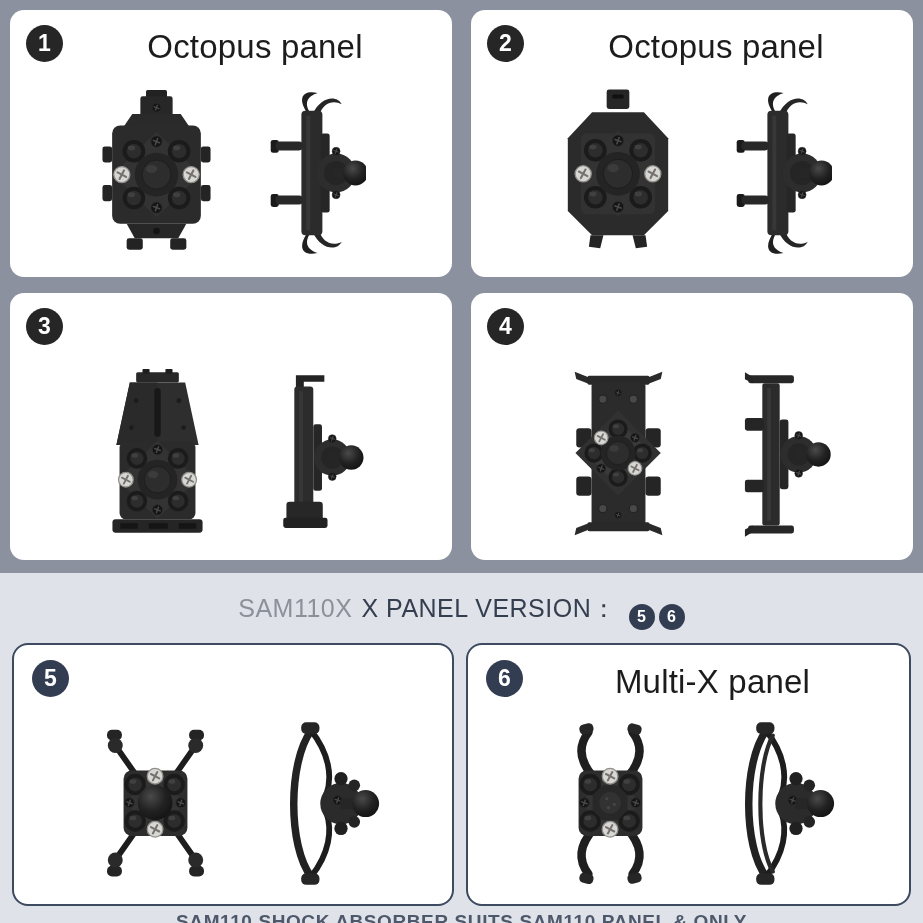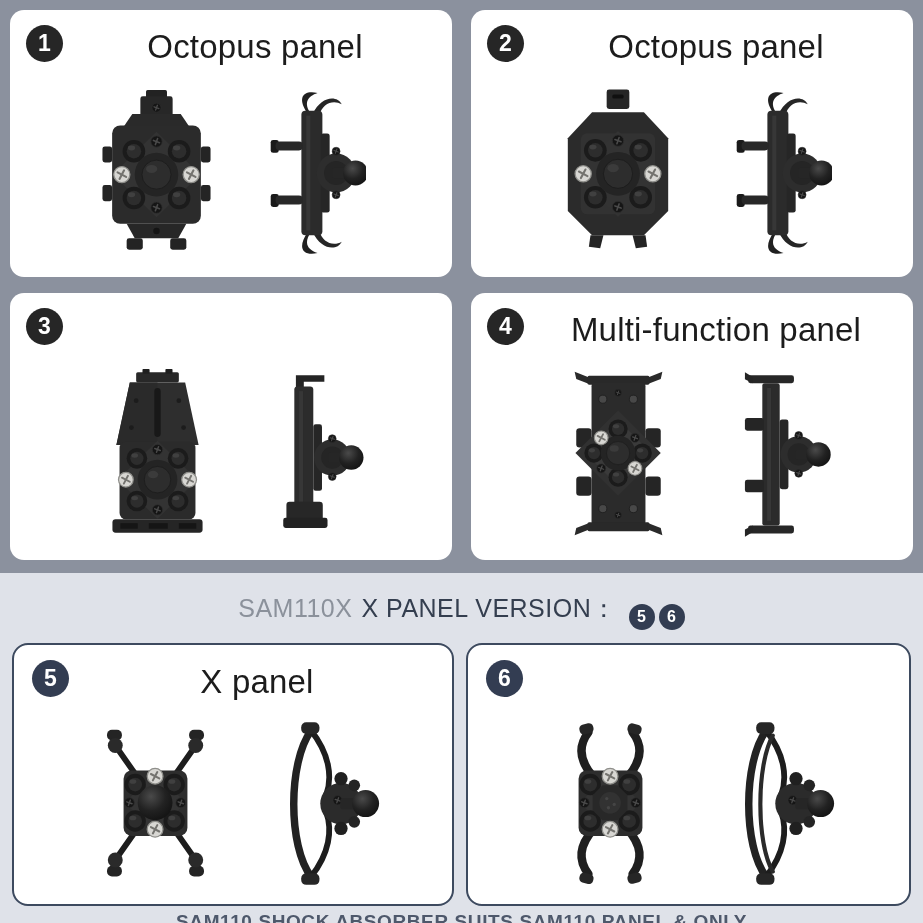--- a/index.html
+++ b/index.html
@@ -237,21 +237,20 @@
           <circle cx="90" cy="112" r="14" fill="#252525"></circle>
         <use href="#scd" transform="translate(90,88) scale(.7)"></use>
           <use href="#scd" transform="translate(90,136) scale(.7)"></use>
         <use href="#ballR" transform="translate(101,112)"></use>
       </svg>
     </div>
   </div>
 
   <div class="card c4">
     <div class="badge">4</div>
-    <h2 class="card-title">Multi-function panel</h2>
     <div class="photos">
       <svg class="photo" viewBox="0 0 165 215" width="133" height="173">
         <path d="M28,6 L46,13 L46,21 L30,15 Z" fill="#2a2a2a"></path>
         <path d="M137,6 L119,13 L119,21 L135,15 Z" fill="#2a2a2a"></path>
         <rect x="44" y="11" width="77" height="11" rx="2" fill="#292929"></rect>
         <rect x="49" y="20" width="67" height="176" rx="4" fill="#2b2b2b"></rect>
         <circle cx="63" cy="40" r="5" fill="#484848" stroke="#1d1d1d"></circle>
           <circle cx="101" cy="40" r="5" fill="#484848" stroke="#1d1d1d"></circle>
         <circle cx="63" cy="176" r="5" fill="#484848" stroke="#1d1d1d"></circle>
           <circle cx="101" cy="176" r="5" fill="#484848" stroke="#1d1d1d"></circle>
@@ -294,21 +293,20 @@
       </svg>
     </div>
   </div>
 
   <div class="band-title">
     <span class="band-model">SAM110X</span><span class="band-label">X PANEL VERSION：</span><span class="mini-badge first">5</span><span class="mini-badge second">6</span>
   </div>
 
   <div class="card c5">
     <div class="badge">5</div>
-    <h2 class="card-title">X panel</h2>
     <div class="photos">
       <svg class="photo" viewBox="0 0 165 205" width="137" height="170">
         <line x1="34" y1="32" x2="131" y2="170" stroke="#1d1d1d" stroke-width="7" stroke-linecap="round"></line>
         <line x1="131" y1="32" x2="34" y2="170" stroke="#1d1d1d" stroke-width="7" stroke-linecap="round"></line>
         <rect x="24" y="13" width="18" height="13" rx="6" fill="#242424"></rect>
           <circle cx="34" cy="32" r="9" fill="#2a2a2a"></circle>
         <rect x="123" y="13" width="18" height="13" rx="6" fill="#242424"></rect>
           <circle cx="131" cy="32" r="9" fill="#2a2a2a"></circle>
         <rect x="24" y="177" width="18" height="13" rx="6" fill="#242424"></rect>
           <circle cx="34" cy="170" r="9" fill="#2a2a2a"></circle>
@@ -320,20 +318,21 @@
         <circle cx="82" cy="101" r="21" fill="url(#gBall)"></circle>
       </svg>
       <svg class="photo" viewBox="0 0 135 205" width="112" height="170">
         <use href="#sideX"></use>
       </svg>
     </div>
   </div>
 
   <div class="card c6">
     <div class="badge">6</div>
+    <h2 class="card-title">Multi-X panel</h2>
     <div class="photos">
       <svg class="photo" viewBox="0 0 165 205" width="137" height="170">
         <path d="M62,70 C46,52 42,34 56,16" stroke="#1f1f1f" stroke-width="10" fill="none" stroke-linecap="round"></path>
         <path d="M103,70 C119,52 123,34 109,16" stroke="#1f1f1f" stroke-width="10" fill="none" stroke-linecap="round"></path>
         <path d="M62,133 C46,151 42,169 56,187" stroke="#1f1f1f" stroke-width="10" fill="none" stroke-linecap="round"></path>
         <path d="M103,133 C119,151 123,169 109,187" stroke="#1f1f1f" stroke-width="10" fill="none" stroke-linecap="round"></path>
         <rect x="45" y="6" width="17" height="12" rx="5" fill="#262626" transform="rotate(-15 53 12)"></rect>
         <rect x="103" y="6" width="17" height="12" rx="5" fill="#262626" transform="rotate(15 111 12)"></rect>
         <rect x="45" y="186" width="17" height="12" rx="5" fill="#262626" transform="rotate(15 53 192)"></rect>
         <rect x="103" y="186" width="17" height="12" rx="5" fill="#262626" transform="rotate(-15 111 192)"></rect>

